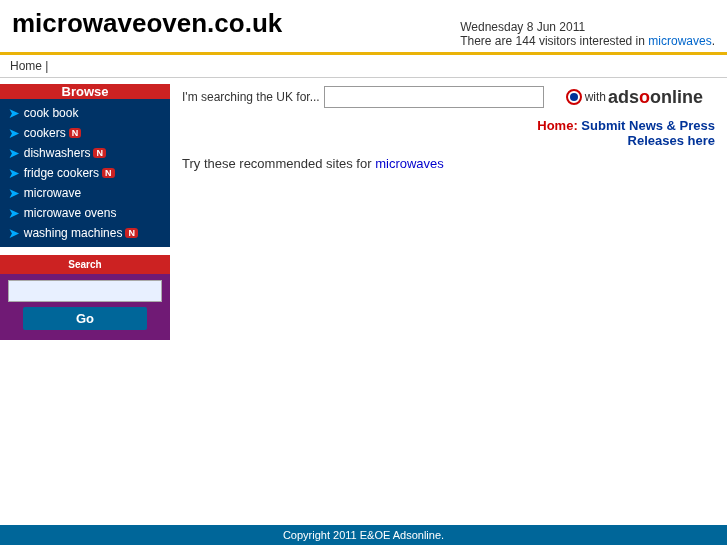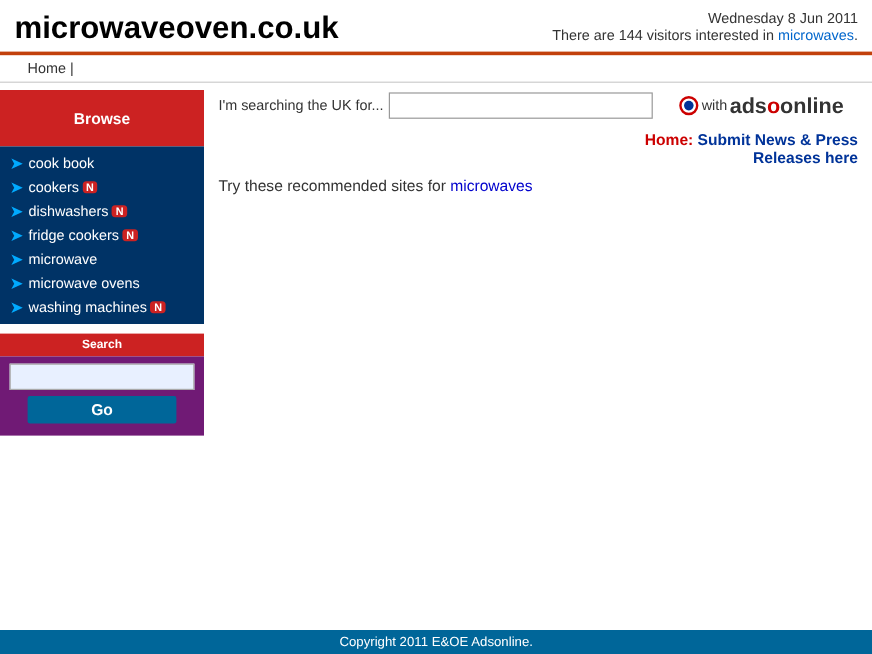--- a/index.html
+++ b/index.html
@@ -3,36 +3,37 @@
   <meta charset="utf-8">
   <style>
     * { margin: 0; padding: 0; box-sizing: border-box; }
     body { font-family: Arial, sans-serif; font-size: 13px; background: #fff; color: #333; }
 
     #header {
       display: flex;
       justify-content: space-between;
       align-items: flex-start;
       padding: 8px 12px 4px 12px;
-      border-bottom: 3px solid #c2410c;
+      border-bottom: 3px solid #eab308;
     }
     #site-title {
       font-size: 26px;
       font-weight: bold;
       color: #000;
     }
     #header-right {
-      text-align: right;
-      font-size: 12px;
-      color: #333;
+      text-align: left;
+      font-size: 12px;
+      color: #333;
+      margin-top: 12px;
     }
     #header-right a { color: #0066cc; text-decoration: none; }
 
     #nav-bar {
-      padding: 4px 23px;
+      padding: 4px 10px;
       border-bottom: 1px solid #ccc;
       font-size: 12px;
     }
     #nav-bar a { color: #333; text-decoration: none; }
 
     #main {
       display: flex;
       padding: 0;
     }
 
@@ -40,21 +41,21 @@
     #sidebar {
       width: 170px;
       min-width: 170px;
       padding: 6px 0;
     }
     .browse-header {
       background: #cc2222;
       color: #fff;
       font-weight: bold;
       text-align: center;
-      padding: 16px 0;
+      padding: 0 0;
       font-size: 13px;
     }
     .sidebar-nav {
       background: #003366;
       padding: 4px 0;
     }
     .sidebar-item {
       display: flex;
       align-items: center;
       padding: 2px 8px;

